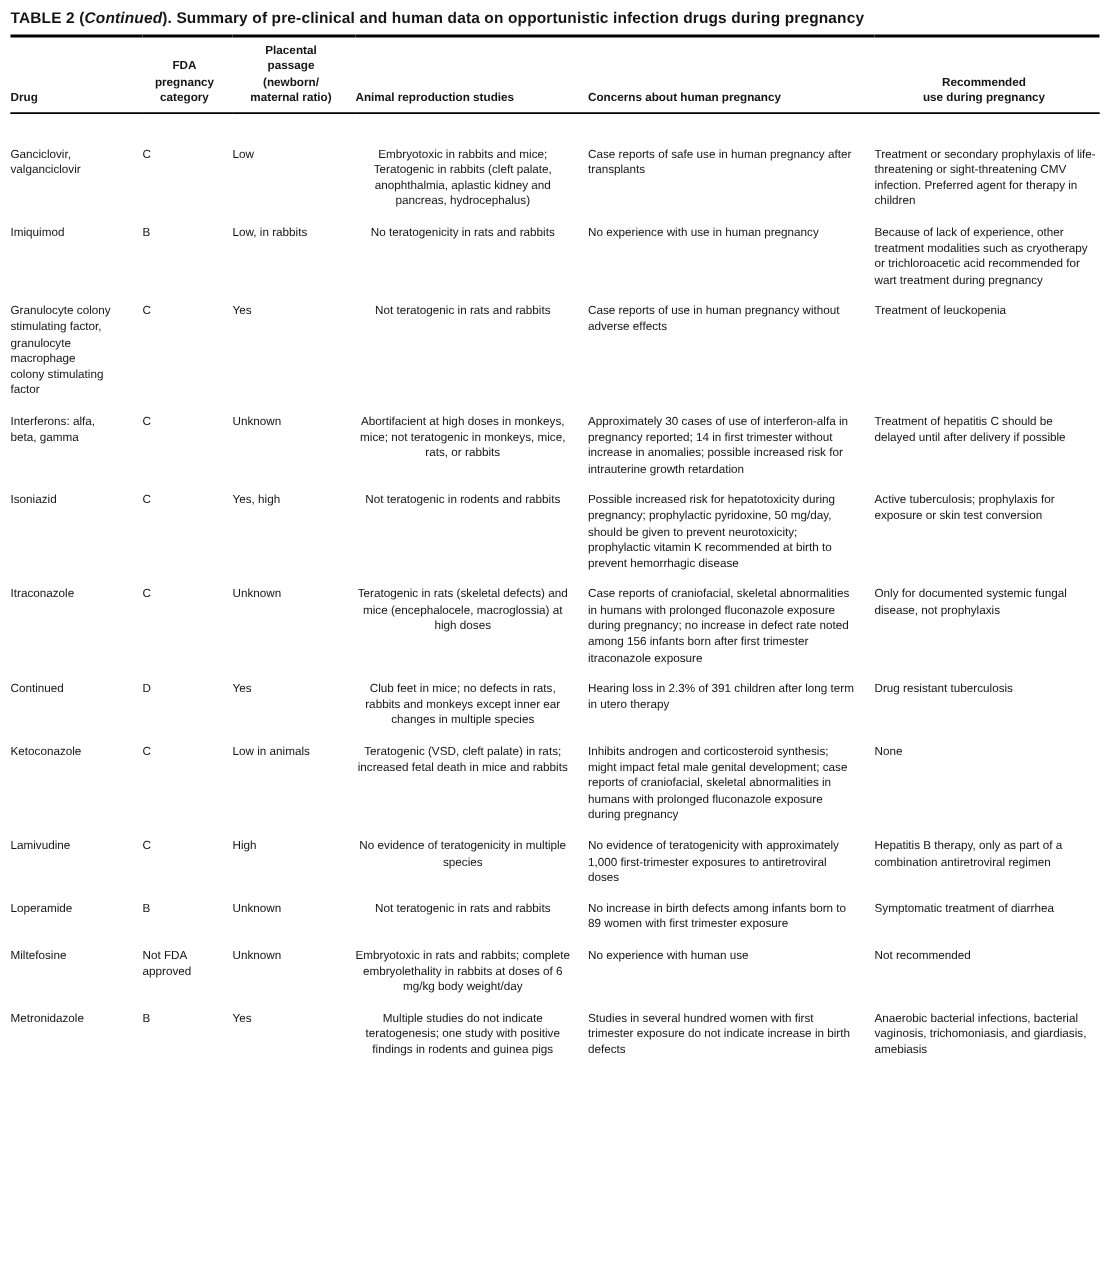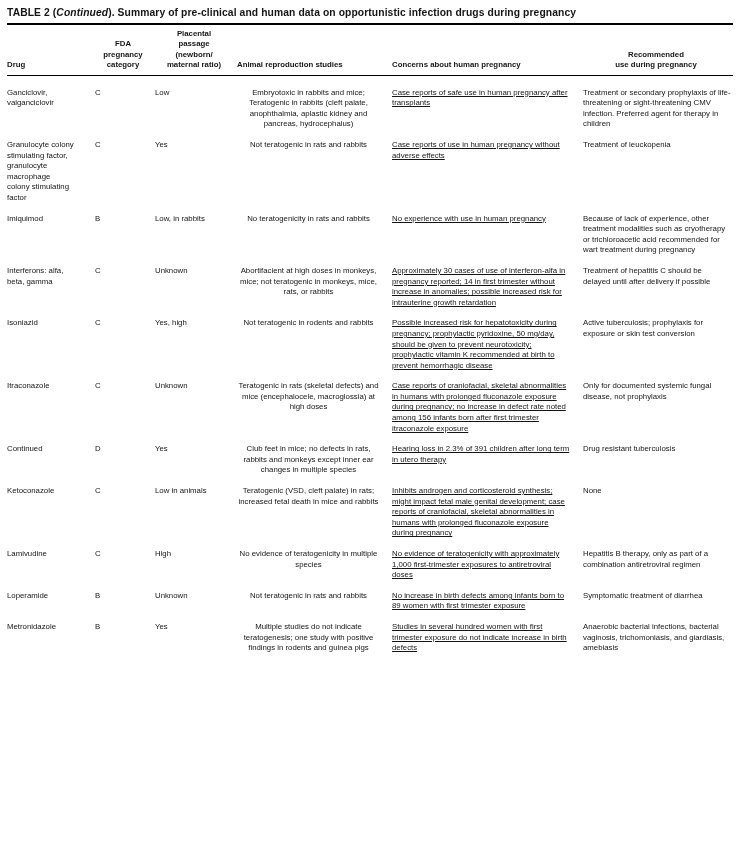--- a/index.html
+++ b/index.html
@@ -50,26 +50,26 @@
     white-space: pre-line;
   }
   th.center { text-align: center; }
   td {
     font-size: 7.8px;
     line-height: 10.6px;
     vertical-align: top;
     text-align: left;
     padding: 0 10px 10px 0;
   }
-  tbody tr:first-child td { padding-top: 12px; }
+  tbody tr:first-child td { padding-top: 22px; }
   td.c-drug     { padding-right: 20px; }
   td.c-fda      { padding-right: 14px; }
   td.c-plac     { padding-right: 10px; }
   td.c-animal   { padding-right: 12px; text-align: center; }
-  td.c-concerns { padding-right: 12px; text-decoration: underline; }
+  td.c-concerns { padding-right: 12px; }
   td.c-rec      { padding-right: 2px;  }
 </style>
 </head>
 <body>
 
 <div class="page">
 
   <div class="table-title"><span>TABLE 2 (</span><i>Continued</i><span>). Summary of pre-clinical and human data on opportunistic infection drugs during pregnancy</span></div>
 
   <table class="drug-table">
@@ -101,38 +101,38 @@
   <tr>
     <td class="c-drug">Ganciclovir, valganciclovir</td>
     <td class="c-fda">C</td>
     <td class="c-plac">Low</td>
     <td class="c-animal">Embryotoxic in rabbits and mice; Teratogenic in rabbits (cleft palate, anophthalmia, aplastic kidney and pancreas, hydrocephalus)</td>
     <td class="c-concerns">Case reports of safe use in human pregnancy after transplants</td>
     <td class="c-rec">Treatment or secondary prophylaxis of life-threatening or sight-threatening CMV infection. Preferred agent for therapy in children</td>
   </tr>
 
   <tr>
-    <td class="c-drug">Granulocyte colony stimulating factor, granulocyte macrophage colony stimulating factor</td>
-    <td class="c-fda">C</td>
-    <td class="c-plac">Yes</td>
-    <td class="c-animal">Not teratogenic in rats and rabbits</td>
-    <td class="c-concerns">Case reports of use in human pregnancy without adverse effects</td>
-    <td class="c-rec">Treatment of leuckopenia</td>
-  </tr>
-
-  <tr>
     <td class="c-drug">Imiquimod</td>
     <td class="c-fda">B</td>
     <td class="c-plac">Low, in rabbits</td>
     <td class="c-animal">No teratogenicity in rats and rabbits</td>
     <td class="c-concerns">No experience with use in human pregnancy</td>
     <td class="c-rec">Because of lack of experience, other treatment modalities such as cryotherapy or trichloroacetic acid recommended for wart treatment during pregnancy</td>
   </tr>
 
   <tr>
+    <td class="c-drug">Granulocyte colony stimulating factor, granulocyte macrophage colony stimulating factor</td>
+    <td class="c-fda">C</td>
+    <td class="c-plac">Yes</td>
+    <td class="c-animal">Not teratogenic in rats and rabbits</td>
+    <td class="c-concerns">Case reports of use in human pregnancy without adverse effects</td>
+    <td class="c-rec">Treatment of leuckopenia</td>
+  </tr>
+
+  <tr>
     <td class="c-drug">Interferons: alfa, beta, gamma</td>
     <td class="c-fda">C</td>
     <td class="c-plac">Unknown</td>
     <td class="c-animal">Abortifacient at high doses in monkeys, mice; not teratogenic in monkeys, mice, rats, or rabbits</td>
     <td class="c-concerns">Approximately 30 cases of use of interferon-alfa in pregnancy reported; 14 in first trimester without increase in anomalies; possible increased risk for intrauterine growth retardation</td>
     <td class="c-rec">Treatment of hepatitis C should be delayed until after delivery if possible</td>
   </tr>
 
   <tr>
     <td class="c-drug">Isoniazid</td>
@@ -181,20 +181,28 @@
 
   <tr>
     <td class="c-drug">Loperamide</td>
     <td class="c-fda">B</td>
     <td class="c-plac">Unknown</td>
     <td class="c-animal">Not teratogenic in rats and rabbits</td>
     <td class="c-concerns">No increase in birth defects among infants born to 89 women with first trimester exposure</td>
     <td class="c-rec">Symptomatic treatment of diarrhea</td>
   </tr>
 
+  <tr>
+    <td class="c-drug">Miltefosine</td>
+    <td class="c-fda">Not FDA approved</td>
+    <td class="c-plac">Unknown</td>
+    <td class="c-animal">Embryotoxic in rats and rabbits; complete embryolethality in rabbits at doses of 6 mg/kg body weight/day</td>
+    <td class="c-concerns">No experience with human use</td>
+    <td class="c-rec">Not recommended</td>
+  </tr>
 
   <tr>
     <td class="c-drug">Metronidazole</td>
     <td class="c-fda">B</td>
     <td class="c-plac">Yes</td>
     <td class="c-animal">Multiple studies do not indicate teratogenesis; one study with positive findings in rodents and guinea pigs</td>
     <td class="c-concerns">Studies in several hundred women with first trimester exposure do not indicate increase in birth defects</td>
     <td class="c-rec">Anaerobic bacterial infections, bacterial vaginosis, trichomoniasis, and giardiasis, amebiasis</td>
   </tr>
 </tbody>

